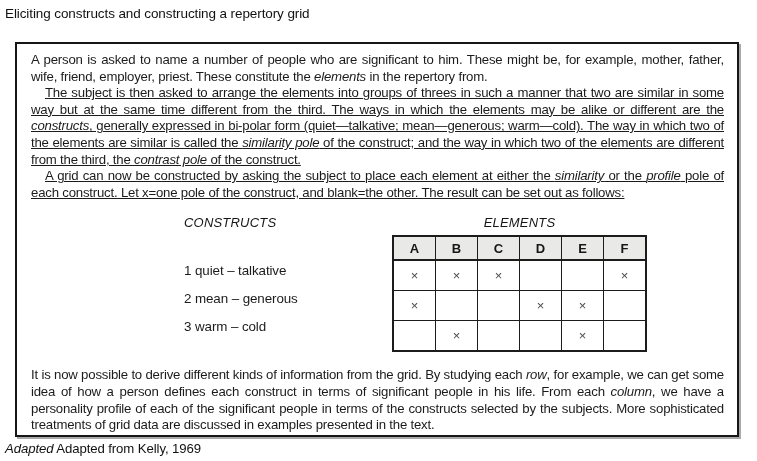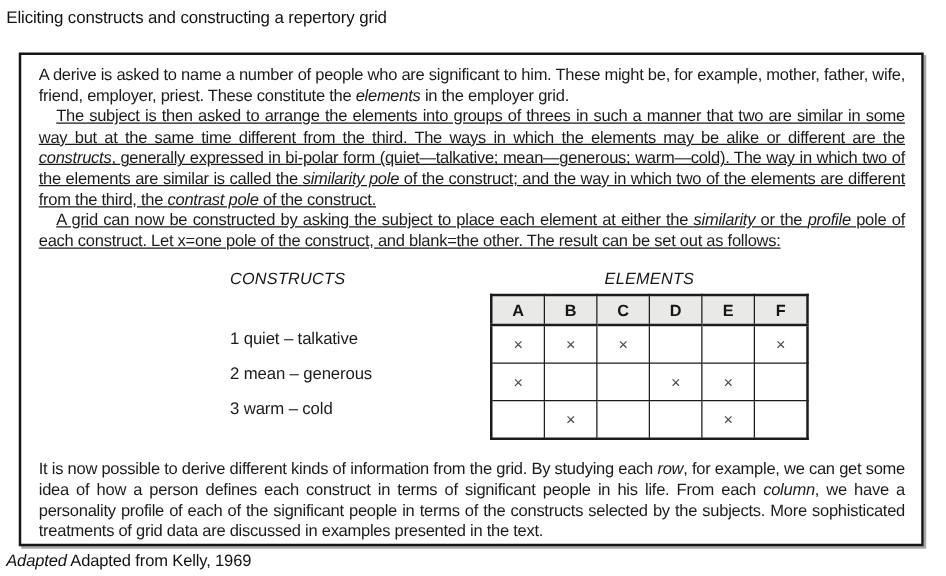--- a/index.html
+++ b/index.html
@@ -104,21 +104,21 @@
 </head>
 <body>
 
 <div class="page">
 
   <div class="title">Eliciting constructs and constructing a repertory grid</div>
 
   <div class="box">
 
     <div id="paras-top">
-        <p class="para"><span>A derive is asked to name a number of people who are significant to him. These might be, for example, mother, father, wife, friend, employer, priest. These constitute the </span><i>elements</i><span> in the employer grid.</span></p>
+        <p class="para"><span>A person is asked to name a number of people who are significant to him. These might be, for example, mother, father, wife, friend, employer, priest. These constitute the </span><i>elements</i><span> in the repertory from.</span></p>
         <p class="para indent"><span>The subject is then asked to arrange the elements into groups of threes in such a manner that two are similar in some way but at the same time different from the third. The ways in which the elements may be alike or different are the </span><i>constructs</i><span>, generally expressed in bi-polar form (quiet—talkative; mean—generous; warm—cold). The way in which two of the elements are similar is called the </span><i>similarity pole</i><span> of the construct; and the way in which two of the elements are different from the third, the </span><i>contrast pole</i><span> of the construct.</span></p>
         <p class="para indent"><span>A grid can now be constructed by asking the subject to place each element at either the </span><i>similarity</i><span> or the </span><i>profile</i><span> pole of each construct. Let x=one pole of the construct, and blank=the other. The result can be set out as follows:</span></p>
       </div>
 
     <div class="grid-section">
       <div class="constructs-col">
         <div class="col-title">CONSTRUCTS</div>
         <div class="constructs-spacer"></div>
         <div id="construct-labels">
             <div class="construct-label">1 quiet – talkative</div>

